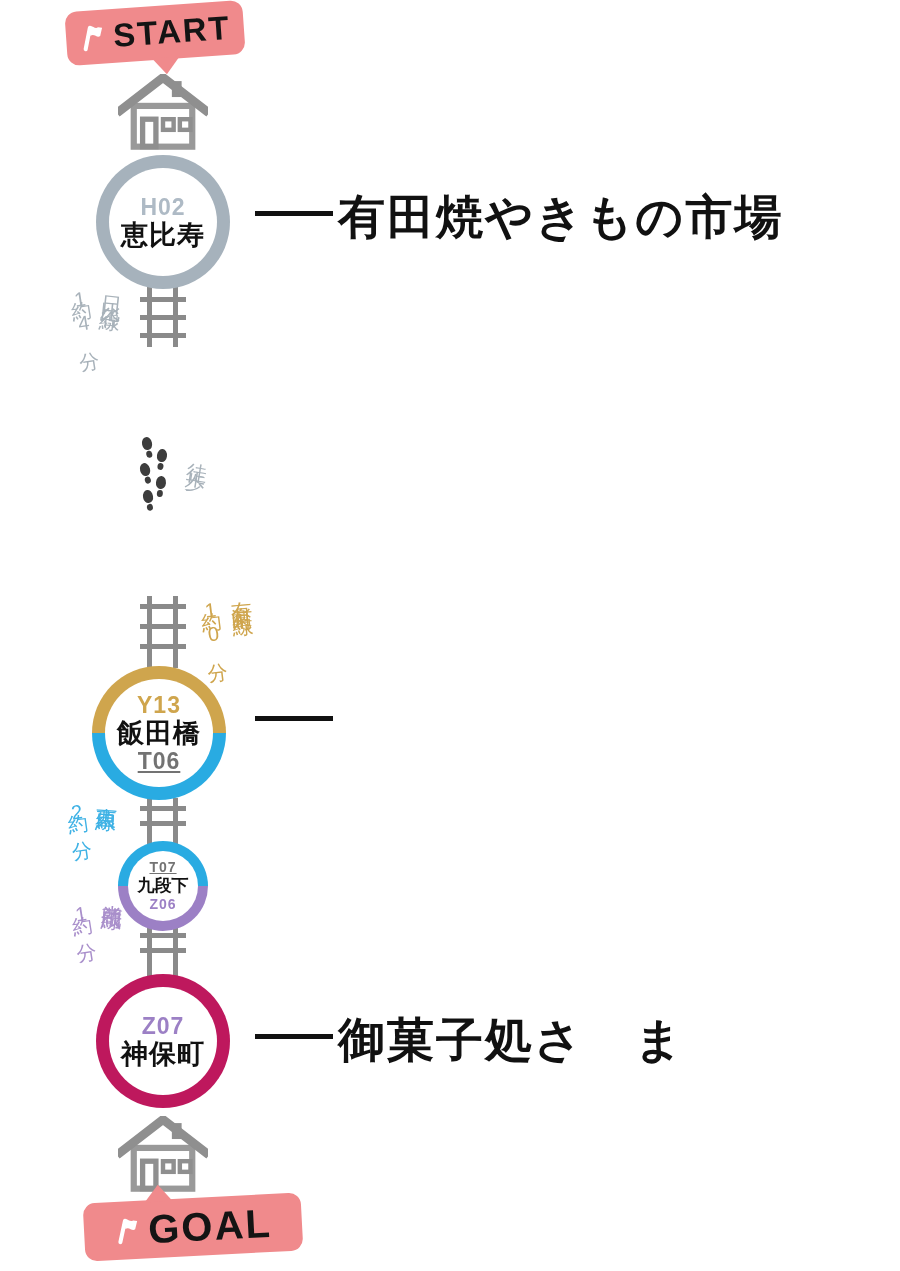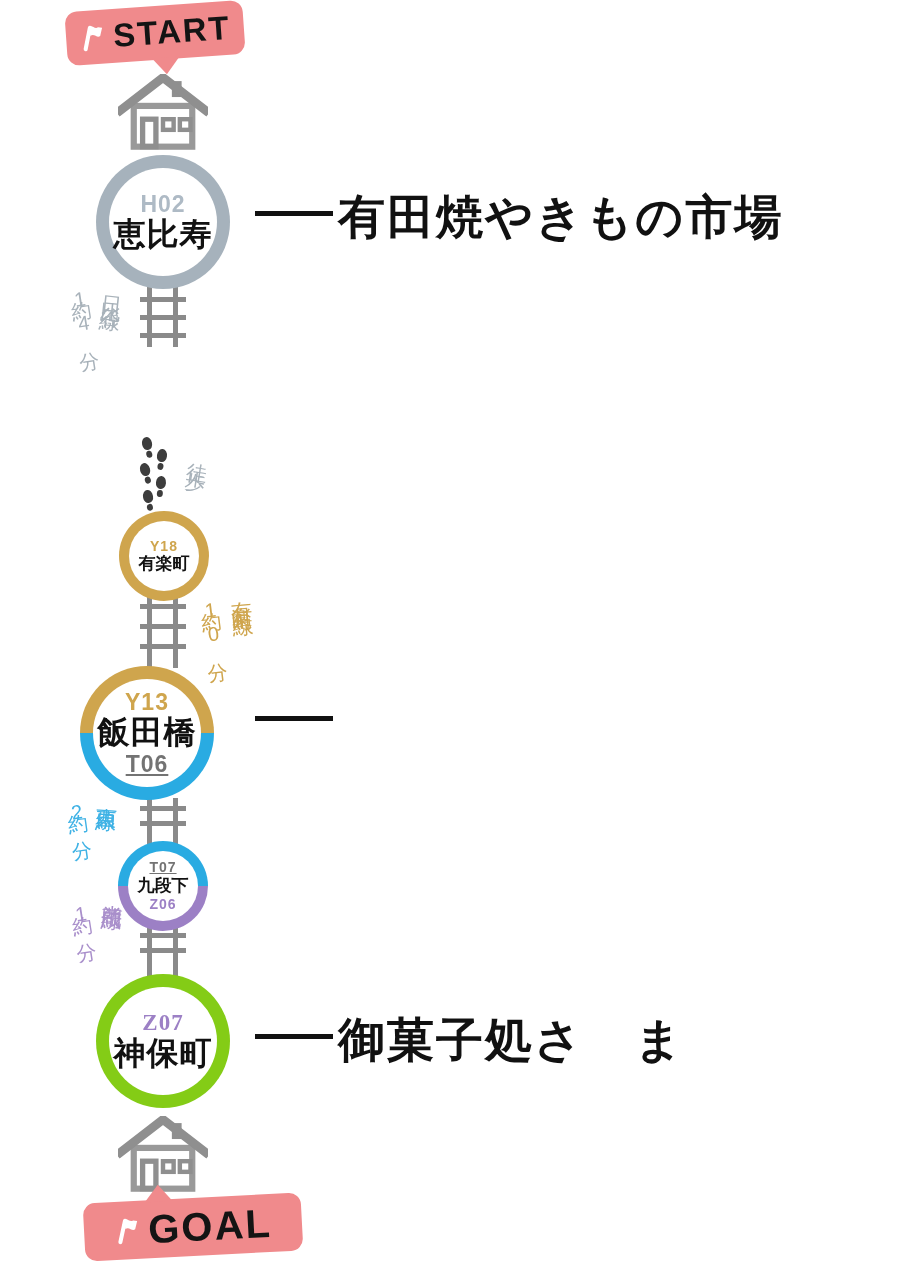--- a/index.html
+++ b/index.html
@@ -40,28 +40,28 @@
   .stn { position:absolute; border-radius:50%; z-index:3; }
   .stn .inner { position:absolute; border-radius:50%; background:#fff;
                 display:flex; flex-direction:column; align-items:center; justify-content:center;
                 gap:2px; line-height:1.05; text-align:center; }
   .stn-large { width:134px; height:134px; }
   .stn-large .inner { inset:13px; }
   .stn-small { width:90px; height:90px; }
   .stn-small .inner { inset:10px; }
   .bg-gray { background:#A6B2BC; }
   .bg-gold { background:#CFA54D; }
-  .bg-purple { background:#84cc16;font-family:Liberation Serif, serif; }
+  .bg-purple { background:#be185d; }
   .bg-gold-blue { background:linear-gradient(to bottom,#CFA54D 50%,#29ABE2 50%); }
   .bg-blue-purple { background:linear-gradient(to bottom,#29ABE2 50%,#9C80C5 50%); }
   .code { font-weight:bold; letter-spacing:1px; }
   .stn-large .code { font-size:23px; }
   .stn-small .code { font-size:14px; }
   .sname { font-weight:bold; color:#111; }
-  .stn-large .sname { font-size:32px; letter-spacing:1px;text-align:center; }
+  .stn-large .sname { font-size:27px; letter-spacing:1px;text-align:center; }
   .stn-small .sname { font-size:17px; }
   .c-graycode { color:#AEBAC5; }
   .c-gold { color:#CFA54D; }
   .c-blue { color:#737373;text-decoration:underline; }
   .c-purple { color:#9C80C5; }
 
   
   .hand { position:absolute; writing-mode:vertical-rl; text-orientation:upright;
           font-size:21px; letter-spacing:5px; z-index:2; }
   .hand-sm { font-size:20px; letter-spacing:2px; }
@@ -146,28 +146,22 @@
   <span class="hand hand-sm hc-purple" style="left:68px;top:901px;transform:rotate(-9deg);">約1分</span>
 
   <div class="stn stn-large bg-gray" style="left:96px;top:155px;">
     <div class="inner">
       <span class="code c-graycode">H02</span>
       <span class="sname">恵比寿</span>
     </div>
   </div>
 
 
-  <div class="stn stn-small bg-gold" style="left:119px;top:511px;">
-    <div class="inner">
-      <span class="code c-gold">Y18</span>
-      <span class="sname">有楽町</span>
-    </div>
-  </div>
-
-  <div class="stn stn-large bg-gold-blue" style="left:80px;top:666px;">
+
+  <div class="stn stn-large bg-gold-blue" style="left:92px;top:666px;">
     <div class="inner">
       <span class="code c-gold">Y13</span>
       <span class="sname">飯田橋</span>
       <span class="code c-blue">T06</span>
     </div>
   </div>
 
   <div class="stn stn-small bg-blue-purple" style="left:118px;top:841px;">
     <div class="inner">
       <span class="code c-blue">T07</span>

